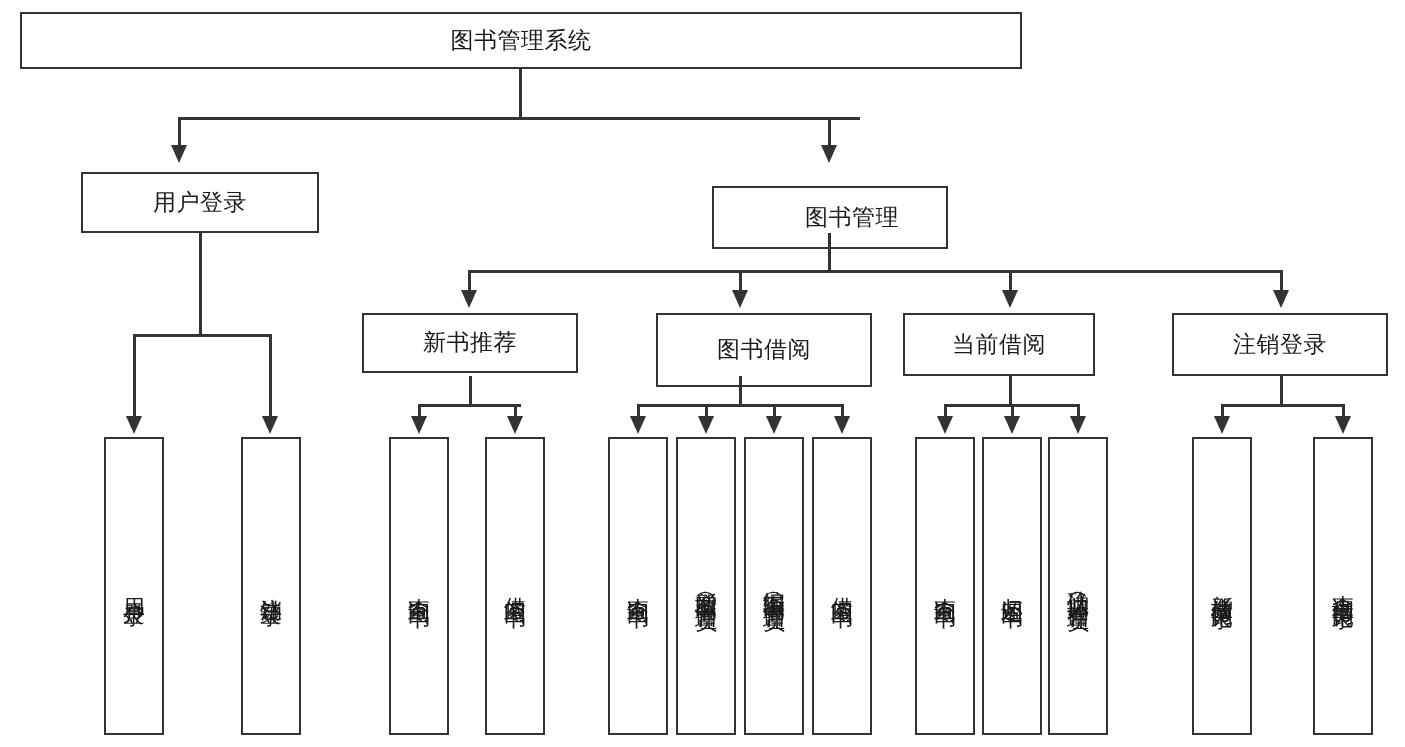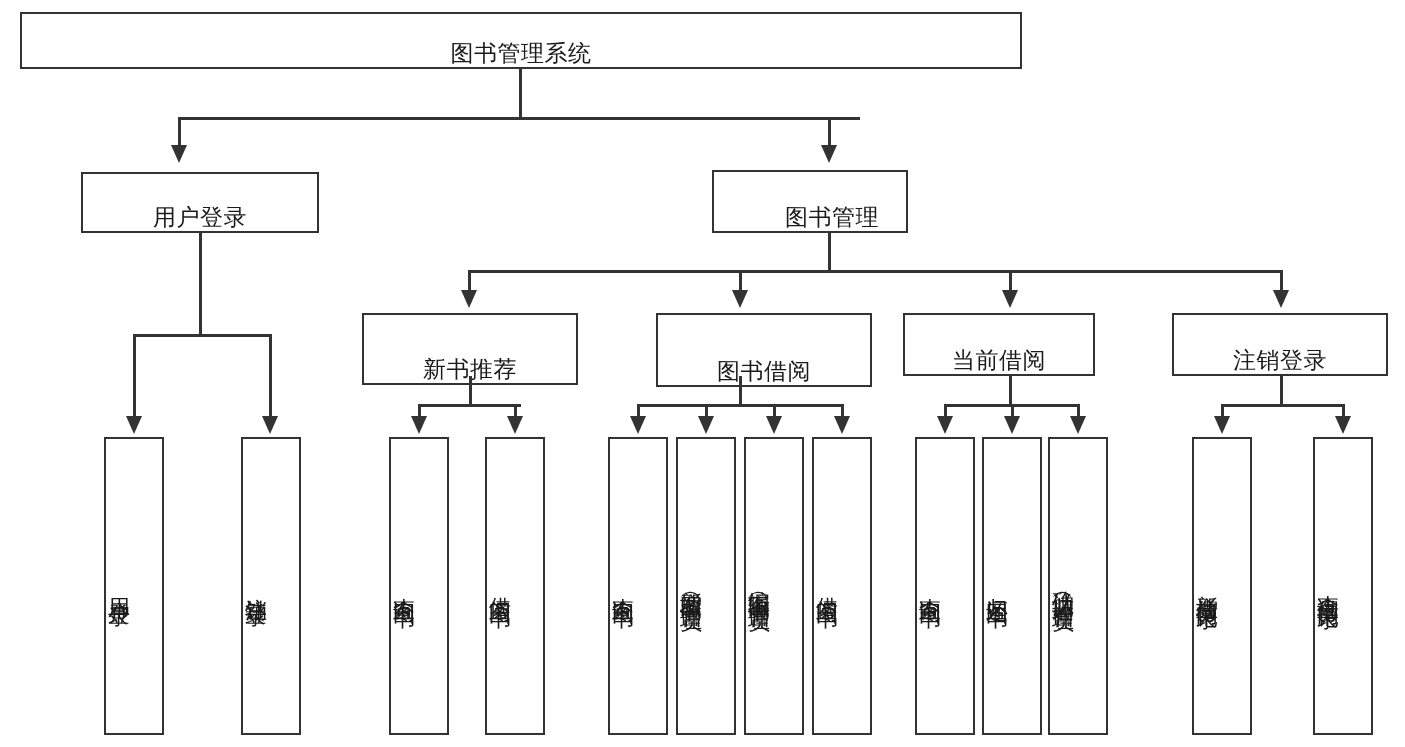--- a/index.html
+++ b/index.html
@@ -16,21 +16,21 @@
     height: 747px;
     background: #ffffff;
     overflow: hidden;
   }
   .node {
     position: absolute;
     box-sizing: border-box;
     border: 2.5px solid #333333;
     background: #ffffff;
     display: flex;
-    align-items: flex-end;
+    align-items: center;
     justify-content: center;
     color: #1a1a1a;
     text-align: center;
     line-height: 1.18;
   }
   .node.h {
     font-size: 23px;
     letter-spacing: 0.5px;
     writing-mode: horizontal-tb;
   }
@@ -83,21 +83,21 @@
   <div class="edge hline" style="left:178px; top:117px; width:682px;"></div>
 
   <div class="edge vline" style="left:178px; top:117px; height:30px;"></div>
   <div class="arrow" style="left:171px; top:145px;"></div>
   <div class="edge vline" style="left:828px; top:117px; height:30px;"></div>
   <div class="arrow" style="left:821px; top:145px;"></div>
 
   <div class="node h" style="left:81px; top:172px; width:238px; height:61px;">
     <span>用户登录</span>
   </div>
-  <div class="node h" style="left:712px; top:170px; width:196px; height:63px;padding-left:44px;">
+  <div class="node h" style="left:712px; top:186px; width:236px; height:63px;padding-left:44px;">
     <span>图书管理</span>
   </div>
 
   <div class="edge vline" style="left:199px; top:233px; height:103px;"></div>
   <div class="edge hline" style="left:133px; top:334px; width:138px;"></div>
   <div class="edge vline" style="left:133px; top:334px; height:84px;"></div>
   <div class="arrow" style="left:126px; top:416px;"></div>
   <div class="edge vline" style="left:269px; top:334px; height:84px;"></div>
   <div class="arrow" style="left:262px; top:416px;"></div>
 
@@ -105,21 +105,21 @@
   <div class="edge hline" style="left:468px; top:270px; width:812px;"></div>
   <div class="edge vline" style="left:468px; top:270px; height:22px;"></div>
   <div class="arrow" style="left:461px; top:290px;"></div>
   <div class="edge vline" style="left:739px; top:270px; height:22px;"></div>
   <div class="arrow" style="left:732px; top:290px;"></div>
   <div class="edge vline" style="left:1009px; top:270px; height:22px;"></div>
   <div class="arrow" style="left:1002px; top:290px;"></div>
   <div class="edge vline" style="left:1280px; top:270px; height:22px;"></div>
   <div class="arrow" style="left:1273px; top:290px;"></div>
 
-  <div class="node h" style="left:362px; top:313px; width:216px; height:72px;">
+  <div class="node h" style="left:362px; top:313px; width:216px; height:60px;">
     <span>新书推荐</span>
   </div>
   <div class="node h" style="left:656px; top:313px; width:216px; height:74px;">
     <span>图书借阅</span>
   </div>
   <div class="node h" style="left:903px; top:313px; width:192px; height:63px;">
     <span>当前借阅</span>
   </div>
   <div class="node h" style="left:1172px; top:313px; width:216px; height:63px;">
     <span>注销登录</span>

